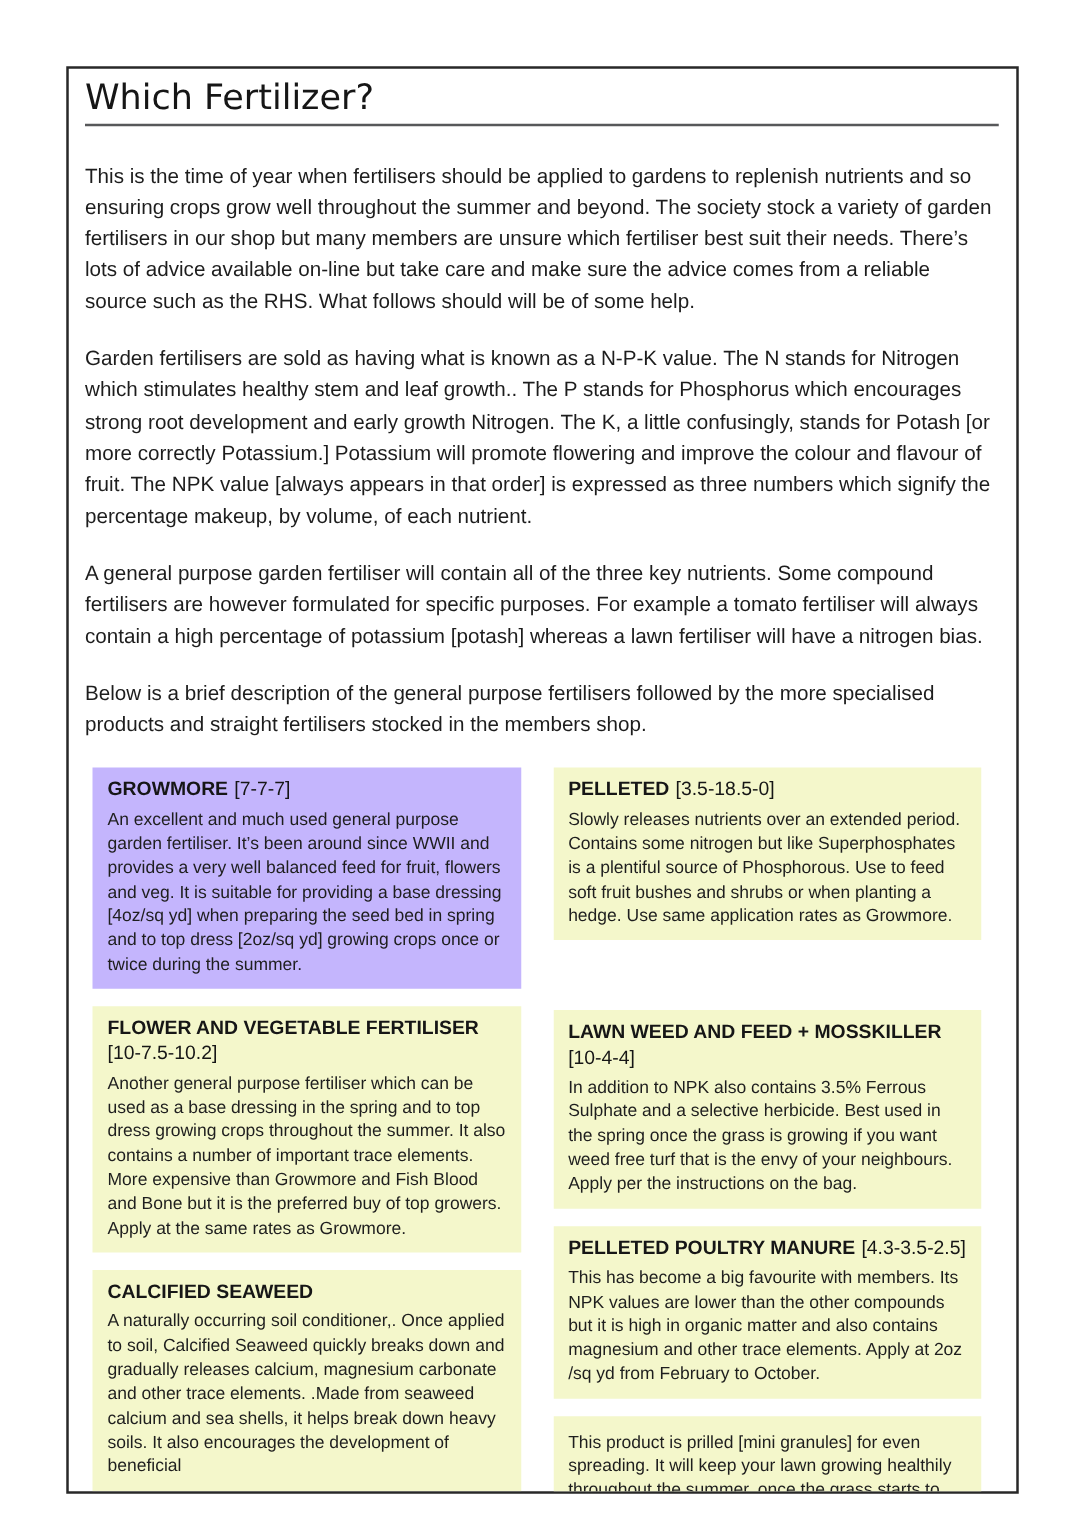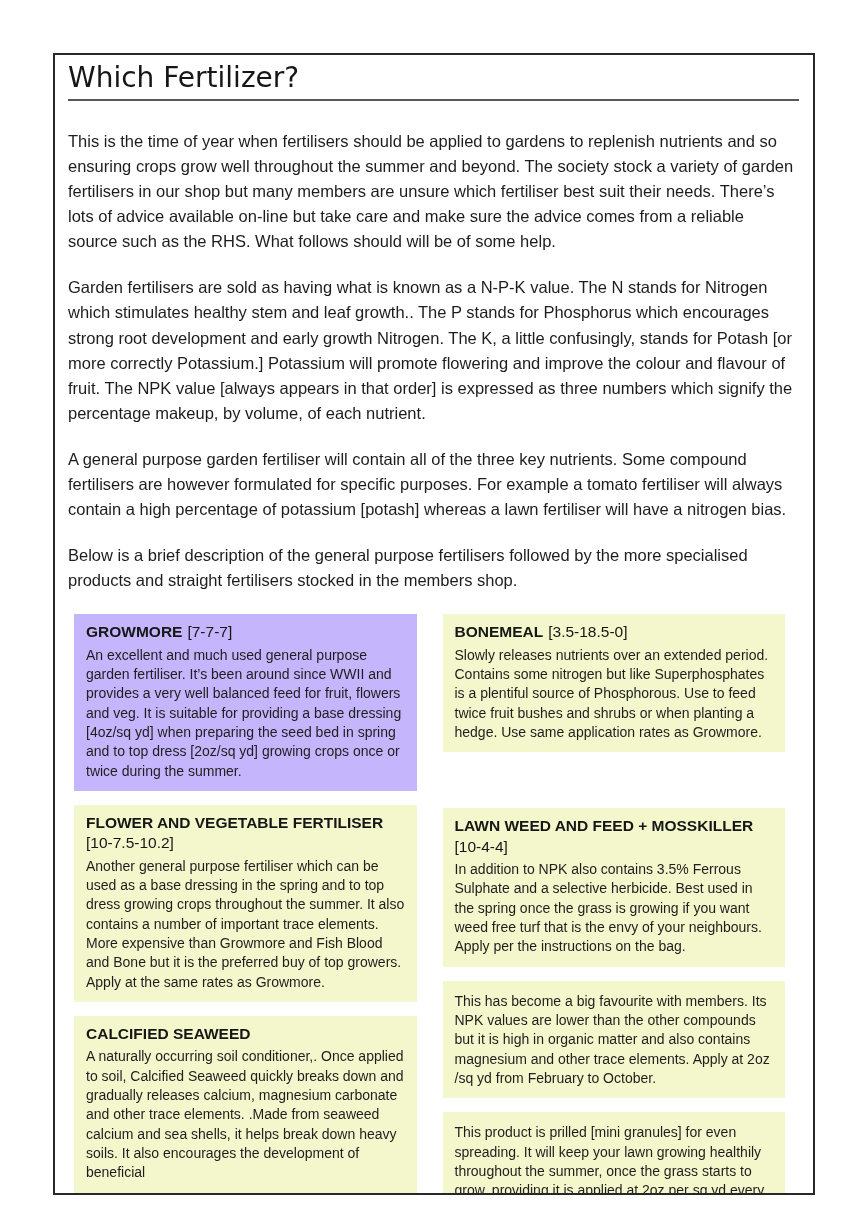--- a/index.html
+++ b/index.html
@@ -106,30 +106,31 @@
       <section class="box" style="background: rgb(244, 247, 203);">
         <h2><span>CALCIFIED SEAWEED</span></h2>
         <p>A naturally occurring soil conditioner,. Once applied to soil, Calcified Seaweed quickly breaks down and gradually releases calcium, magnesium carbonate and other trace elements. .Made from seaweed calcium and sea shells, it helps break down heavy soils. It also encourages the development of beneficial</p>
       </section>
 
     </div>
 
     <div class="col">
 
       <section class="box" style="background: rgb(244, 247, 203);">
-        <h2><span>BONEMEAL</span><span class="npk">[3.5-18.5-0]</span></h2>
-        <p>Slowly releases nutrients over an extended period. Contains some nitrogen but like Superphosphates is a plentiful source of Phosphorous. Use to feed twice fruit bushes and shrubs or when planting a hedge. Use same application rates as Growmore.</p>
+        <h2><span>PELLETED</span><span class="npk">[3.5-18.5-0]</span></h2>
+        <p>Slowly releases nutrients over an extended period. Contains some nitrogen but like Superphosphates is a plentiful source of Phosphorous. Use to feed soft fruit bushes and shrubs or when planting a hedge. Use same application rates as Growmore.</p>
       </section>
 
       <section class="box" style="background: rgb(244, 247, 203); margin-top: 42px;">
         <h2><span>LAWN WEED AND FEED + MOSSKILLER</span><span class="npk block">[10-4-4]</span></h2>
         <p>In addition to NPK also contains 3.5% Ferrous Sulphate and a selective herbicide. Best used in the spring once the grass is growing if you want weed free turf that is the envy of your neighbours. Apply per the instructions on the bag.</p>
       </section>
 
       <section class="box" style="background: rgb(244, 247, 203);">
+        <h2><span>PELLETED POULTRY MANURE</span><span class="npk">[4.3-3.5-2.5]</span></h2>
         <p>This has become a big favourite with members. Its NPK values are lower than the other compounds but it is high in organic matter and also contains magnesium and other trace elements. Apply at 2oz /sq yd from February to October.</p>
       </section>
 
       <section class="box" style="background: rgb(244, 247, 203);">
         <p>This product is prilled [mini granules] for even spreading. It will keep your lawn growing healthily throughout the summer, once the grass starts to grow, providing it is applied at 2oz per sq yd every six weeks or so. Water the lawn if it does not rain within 48 hours application.</p>
       </section>
 
     </div>
 
   </div>

